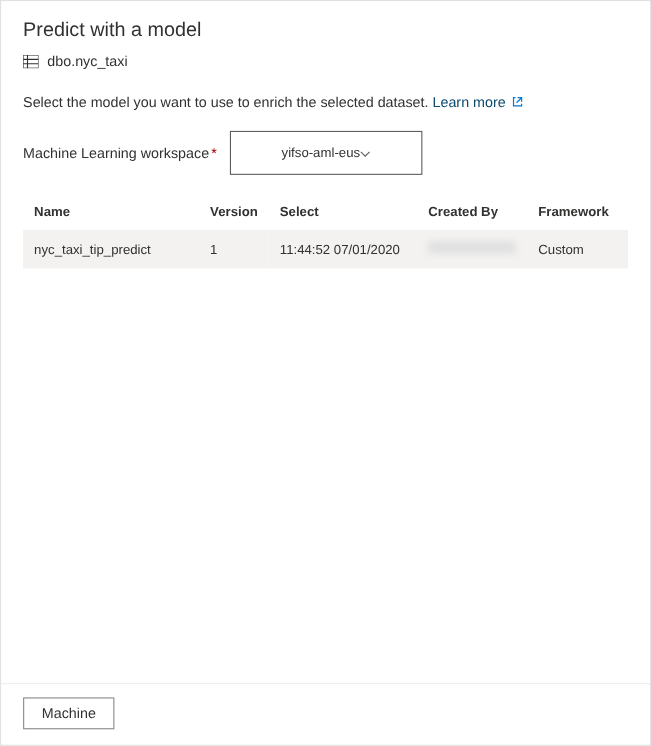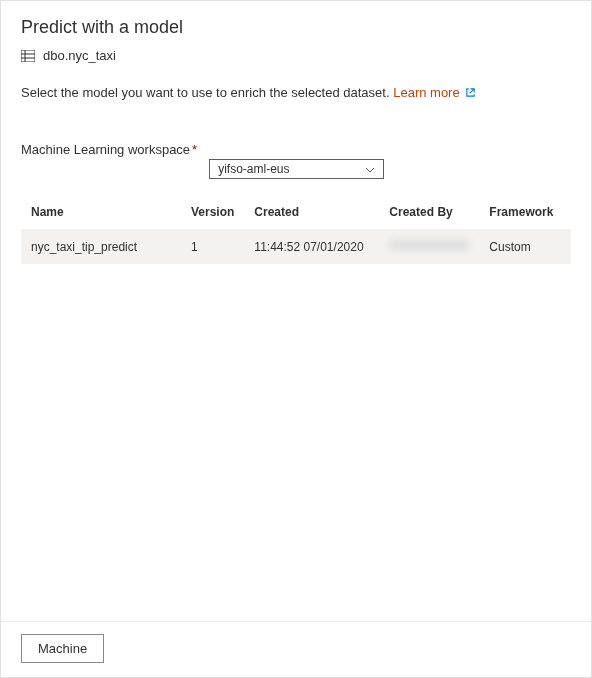--- a/index.html
+++ b/index.html
@@ -35,21 +35,21 @@
       width: 14px;
       height: 12px;
       display: inline-block;
     }
     .dataset-icon svg { display: block; }
     .description {
       font-size: 13px;
       margin-bottom: 4px;
     }
     .link {
-      color: #c2410c;
+      color: #0c4a6e;
       text-decoration: none;
       cursor: pointer;
     }
     .external-icon {
       display: inline-block;
       vertical-align: -1px;
       margin-left: 2px;
     }
     .tabs {
       margin-top: 14px;
@@ -71,28 +71,27 @@
       margin: 18px 0 16px 0;
     }
     .field-label {
       font-size: 13px;
     }
     .required { color: #a80000; margin-left: 2px; }
     .select {
       border: 1px solid #605e5c;
       padding: 4px 8px;
       width: 175px;
-      height: 20px;
-      display: flex;
-      align-items: center;
-      justify-content: space-between;
+      height: 40px;
+      display: flex;
+      align-items: center;
+      justify-content: center;
       font-size: 12px;
       cursor: pointer;
       background: #fff;
-      margin-top: 40px;
     }
     .chevron { color: #605e5c; }
 
     table.models {
       width: 100%;
       border-collapse: collapse;
       font-size: 12px;
     }
     table.models th {
       text-align: left;
@@ -189,21 +188,21 @@
           </svg>
       </span>
     </div>
   </div>
 
   <table class="models">
     <thead>
       <tr>
         <th class="col-name">Name</th>
         <th class="col-version">Version</th>
-        <th class="col-created">Created</th>
+        <th class="col-created">Select</th>
         <th class="col-by">Created By</th>
         <th>Framework</th>
       </tr>
     </thead>
     <tbody>
       <tr>
         <td>nyc_taxi_tip_predict</td>
         <td>1</td>
         <td>11:44:52 07/01/2020</td>
         <td><span class="blurred"></span></td>

